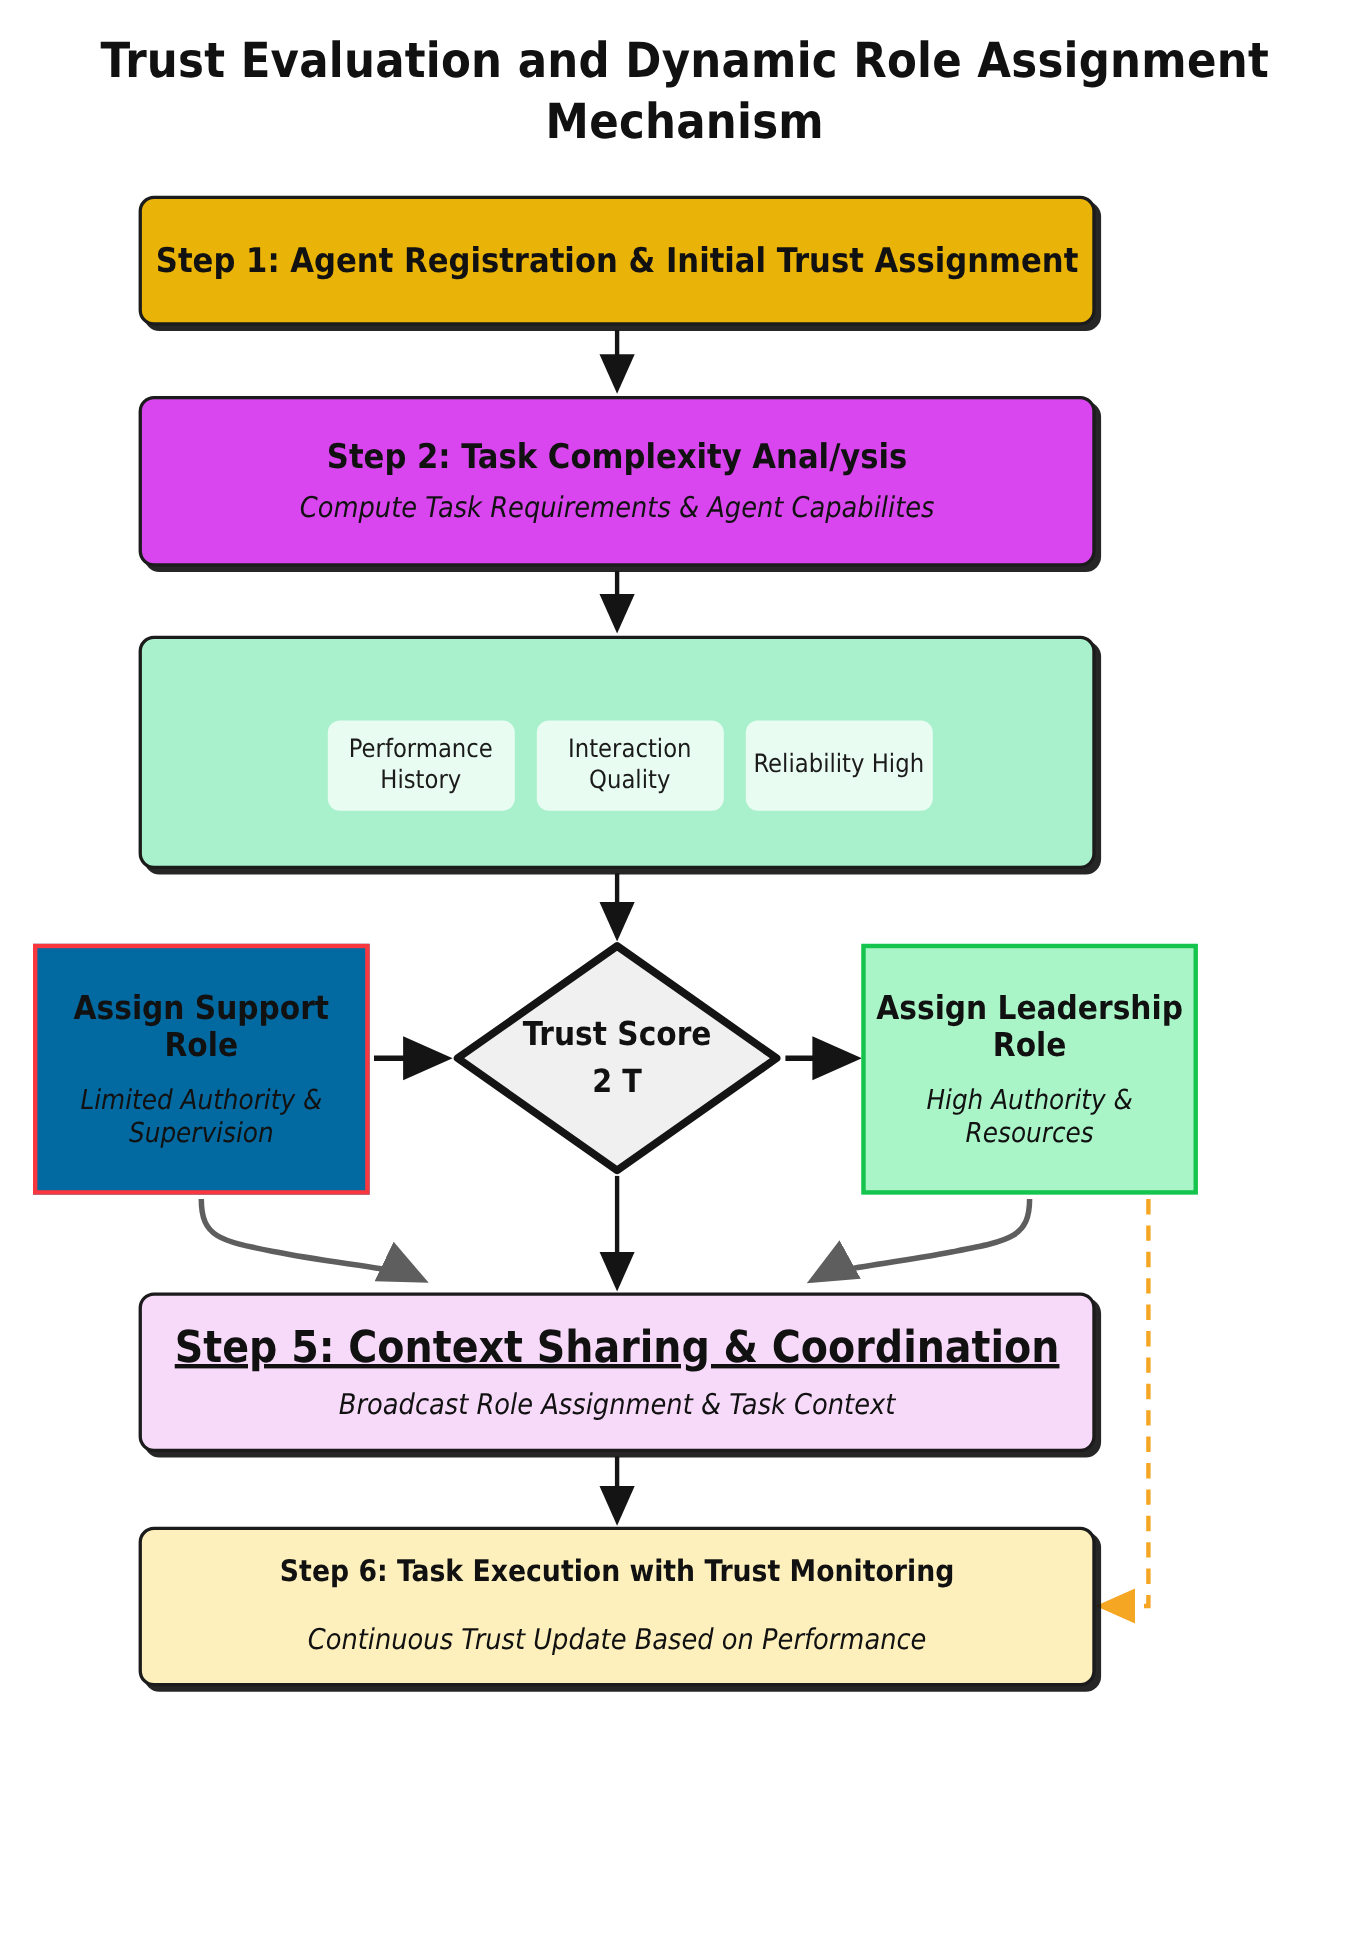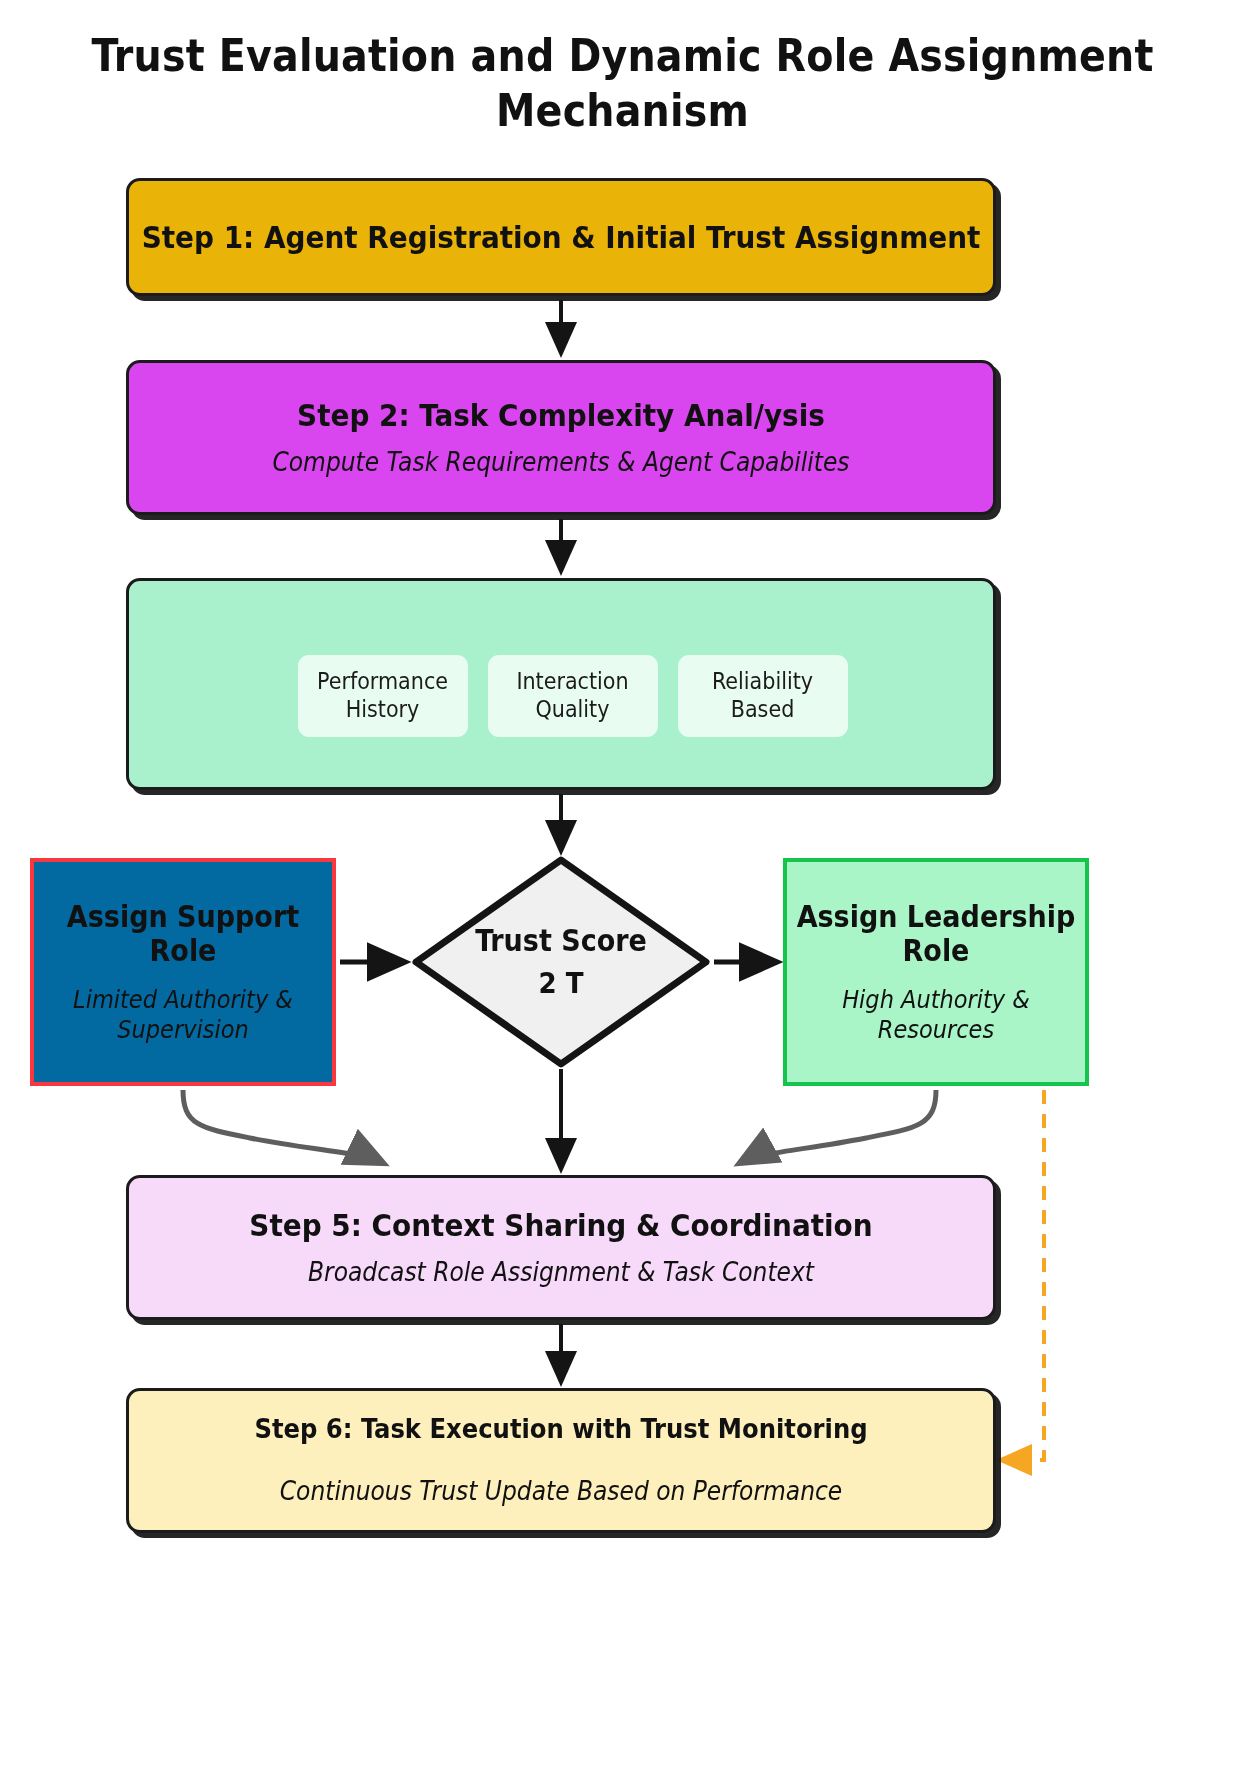--- a/index.html
+++ b/index.html
@@ -50,21 +50,21 @@
                 background:#0369a1;border:4px solid #f8373f;}
   #role-support .ttl{font-size:30px;}
   #role-support .sub{font-size:25px;margin-top:18px;}
 
   #role-lead{left:783px;top:858px;width:306px;height:228px;
              background:#a9f5c8;border:4px solid #15c44d;}
   #role-lead .ttl{font-size:30px;}
   #role-lead .sub{font-size:25px;margin-top:18px;}
 
   #step5{left:126px;top:1175px;width:870px;height:145px;background:#f7daf9;}
-  #step5 .ttl{font-size:31px;margin-bottom:14px;}
+  #step5 .ttl{font-size:40px;margin-bottom:14px;text-decoration:underline;}
   #step5 .sub{font-size:26px;}
 
   #step6{left:126px;top:1388px;width:870px;height:145px;background:#fdf0bd;}
   #step6 .ttl{font-size:27px;margin-bottom:32px;}
   #step6 .sub{font-size:26px;}
 </style>
 </head>
 <body>
 
 <svg id="svg-layer" viewBox="0 0 1245 1772" xmlns="http://www.w3.org/2000/svg">
@@ -109,21 +109,21 @@
 
 <div id="step2" class="node shadowbox">
   <div class="ttl">Step 2: Task Complexity Anal/ysis</div>
   <div class="sub">Compute Task Requirements &amp; Agent Capabilites</div>
 </div>
 
 <div id="step3" class="node shadowbox">
   <div id="step3-subs">
     <div class="subchip">Performance History</div>
     <div class="subchip">Interaction Quality</div>
-    <div class="subchip">Reliability Based</div>
+    <div class="subchip">Reliability High</div>
   </div>
 </div>
 
 <div id="diamond-wrap" class="node">
   <svg id="diamond-shape" viewBox="0 0 300 214" xmlns="http://www.w3.org/2000/svg">
     <polygon points="150,5 295,107 150,209 5,107" fill="#f0f0f0" stroke="#141414" stroke-width="7" stroke-linejoin="round"></polygon>
   </svg>
   <div id="diamond-text">
     <div class="ttl">Trust Score</div>
     <div class="thr">2 T</div>

